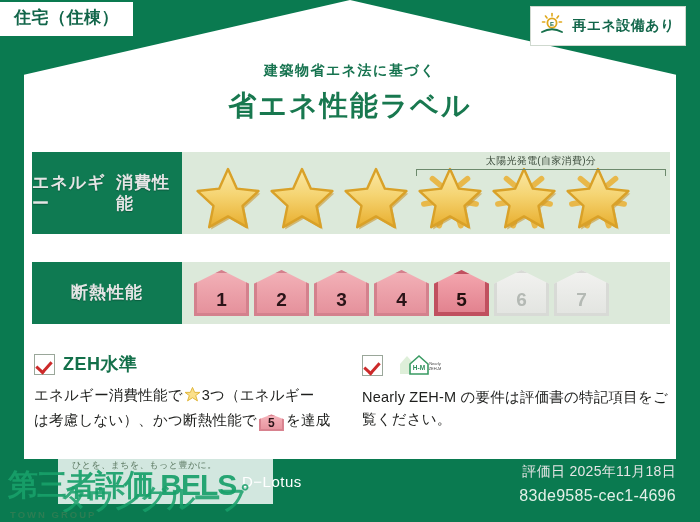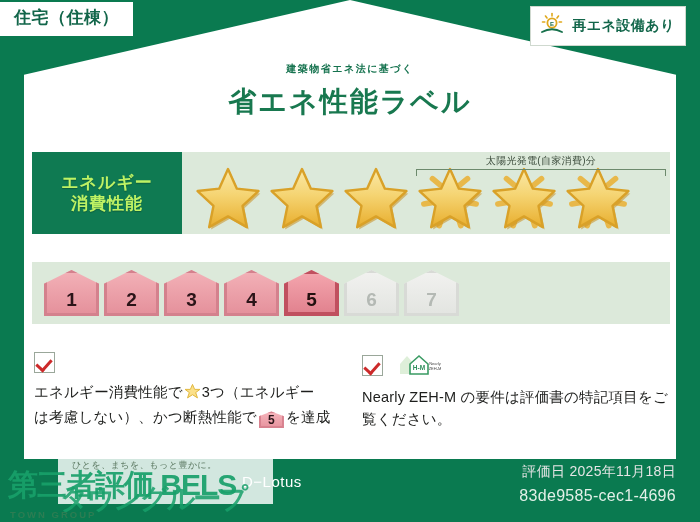--- a/index.html
+++ b/index.html
@@ -47,21 +47,21 @@
     font-size: 14px; font-weight: bold; color: #12664a;
     letter-spacing: .5px; white-space: nowrap;
   }
 
   
   #title-block {
     position: absolute; top: 62px; left: 0; right: 0;
     text-align: center; z-index: 8;
   }
   #subtitle {
-    font-size: 10px; font-weight: bold; color: #16734f;
+    font-size: 14px; font-weight: bold; color: #16734f;
     letter-spacing: 1.5px;
   }
   #main-title {
     margin-top: 7px;
     font-size: 28px; font-weight: bold; color: #18784f;
     letter-spacing: 2px;
   }
 
   
   .perf-row {
@@ -70,22 +70,22 @@
     background: #dce9da;
     display: flex; align-items: stretch;
     z-index: 8;
   }
   #row-energy { top: 152px; }
   #row-insul  { top: 262px; height: 62px; }
 
   .perf-label {
     width: 150px; flex: 0 0 150px;
     background: #0f7a52;
-    color: #bef264;
-    display: flex; flex-direction: column;
+    color: #e5e5e5;
+    display: flex; flex-direction: row;
     align-items: center; justify-content: center;
     font-size: 17px; font-weight: bold;
     letter-spacing: 1px; line-height: 1.25;
     text-shadow: 0 1px 1px rgba(0,0,0,.25);
   }
   #row-insul .perf-label { font-size: 17px; }
 
   .perf-body {
     flex: 1 1 auto; position: relative;
     display: flex; align-items: center;
@@ -397,36 +397,38 @@
            <polygon points="12,1.6 15.3,8.9 23.3,9.8 17.4,15.3 19,23.2 12,19.2 5,23.2 6.6,15.3 0.7,9.8 8.7,8.9" transform="translate(0.7,0.9)" fill="#c98f20" opacity=".55"></polygon>
            <polygon points="12,1.6 15.3,8.9 23.3,9.8 17.4,15.3 19,23.2 12,19.2 5,23.2 6.6,15.3 0.7,9.8 8.7,8.9" fill="url(#g5)" stroke="#d9a128" stroke-width="0.9" stroke-linejoin="round"></polygon>
          </g>
        </svg>
         </div>
       </div>
   </div>
 </div>
 
 <div class="perf-row" id="row-insul">
+  <div class="perf-label">断熱性能</div>
   <div class="perf-body">
     <div id="insul-badges">
         <div class="hbadge on">1</div>
         <div class="hbadge on">2</div>
         <div class="hbadge on">3</div>
         <div class="hbadge on">4</div>
         <div class="hbadge current">5</div>
         <div class="hbadge off">6</div>
         <div class="hbadge off">7</div>
       </div>
   </div>
 </div>
 
 <div class="criteria" id="crit-left">
   <div class="crit-head">
     <span class="check-box"></span>
+    <span class="crit-title">ZEH水準</span>
   </div>
   <div class="crit-body">
     <span>エネルギー消費性能で</span><span class="inline-star">
       <svg width="17" height="17" viewBox="0 0 24 24">
         <polygon points="12,2 15,9 22.5,9 16.5,13.5 19,21 12,16.5 5,21 7.5,13.5 1.5,9 9,9" fill="#fbe08a" stroke="#e0b63c" stroke-width="1.4"></polygon>
       </svg></span><span>3つ（エネルギー</span><br>
     <span>は考慮しない）、かつ断熱性能で</span><span class="inline-badge">5</span><span>を達成</span>
   </div>
 </div>
 

